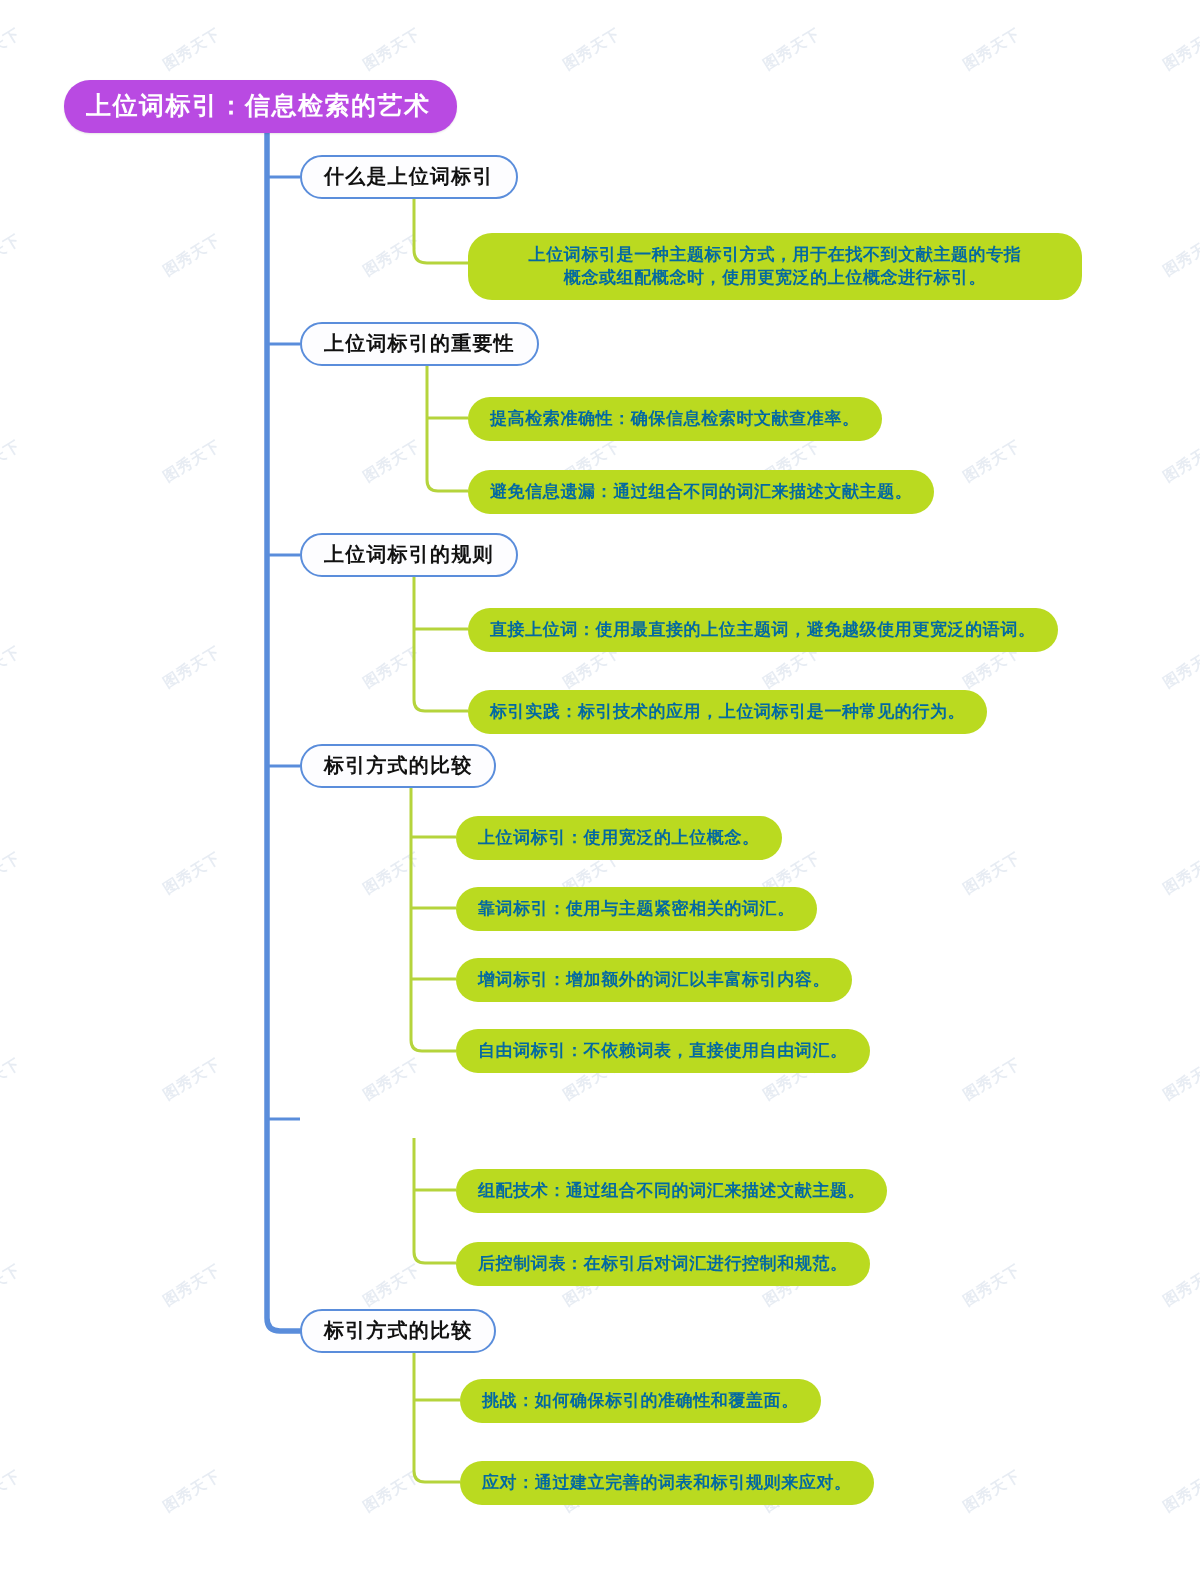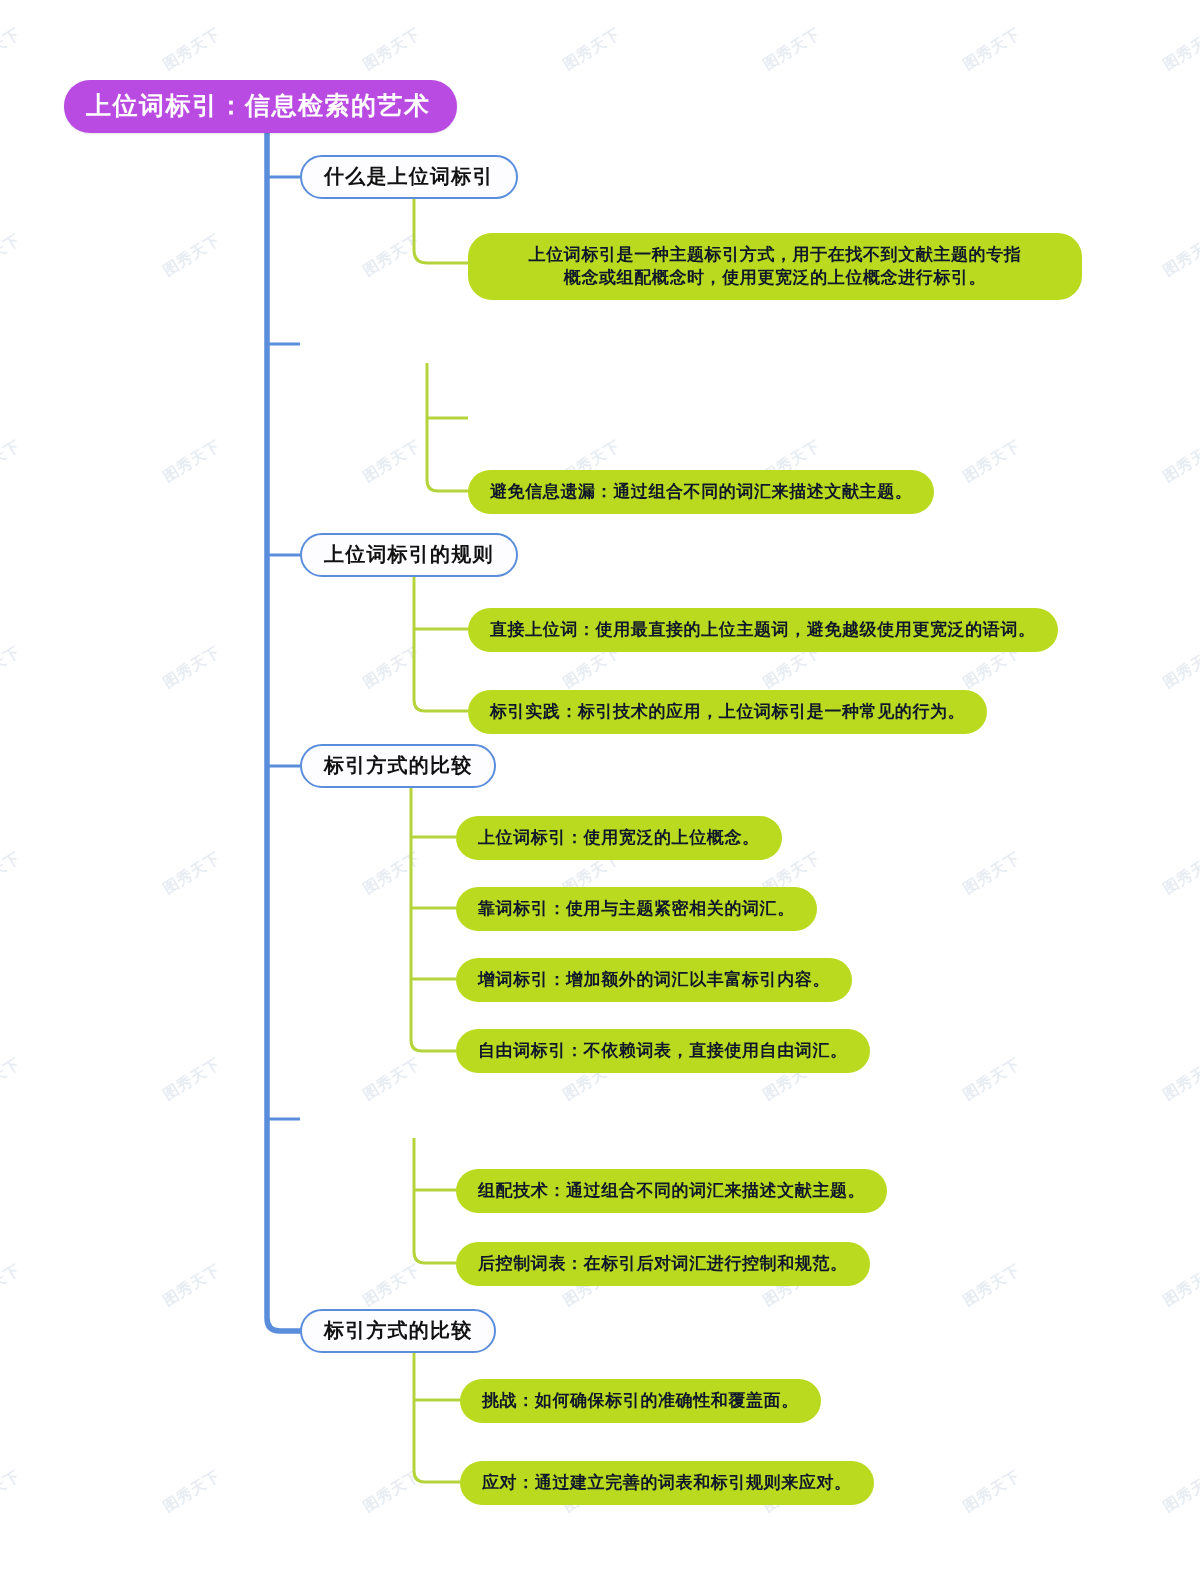--- a/index.html
+++ b/index.html
@@ -58,21 +58,21 @@
     font-size:20px;
     font-weight:600;
     padding:7px 22px 9px 22px;
     letter-spacing:1.2px;
     line-height:1.2;
   }
 
   .leaf-node{
     background:#bada20;
     border-radius:24px;
-    color:#0f172a;
+    color:#0369a1;
     font-size:17px;
     font-weight:700;
     padding:10px 22px 11px 22px;
     letter-spacing:.6px;
     line-height:1.35;
     text-align:left;
   }
   .leaf-node.multiline{ text-align:center; }
 </style>
 </head>
@@ -174,20 +174,26 @@
   </div>
 
   <div class="node branch-node" style="left:300px; top:155px;">
     <span>什么是上位词标引</span>
   </div>
   <div class="node leaf-node multiline" style="left:468px; top:233px; width:614px; justify-content:center;">
     <span>上位词标引是一种主题标引方式，用于在找不到文献主题的专指
 概念或组配概念时，使用更宽泛的上位概念进行标引。</span>
   </div>
 
+  <div class="node branch-node" style="left:300px; top:322px;">
+    <span>上位词标引的重要性</span>
+  </div>
+  <div class="node leaf-node" style="left:468px; top:397px;">
+    <span>提高检索准确性：确保信息检索时文献查准率。</span>
+  </div>
   <div class="node leaf-node" style="left:468px; top:470px;">
     <span>避免信息遗漏：通过组合不同的词汇来描述文献主题。</span>
   </div>
 
   <div class="node branch-node" style="left:300px; top:533px;">
     <span>上位词标引的规则</span>
   </div>
   <div class="node leaf-node" style="left:468px; top:608px;">
     <span>直接上位词：使用最直接的上位主题词，避免越级使用更宽泛的语词。</span>
   </div>

